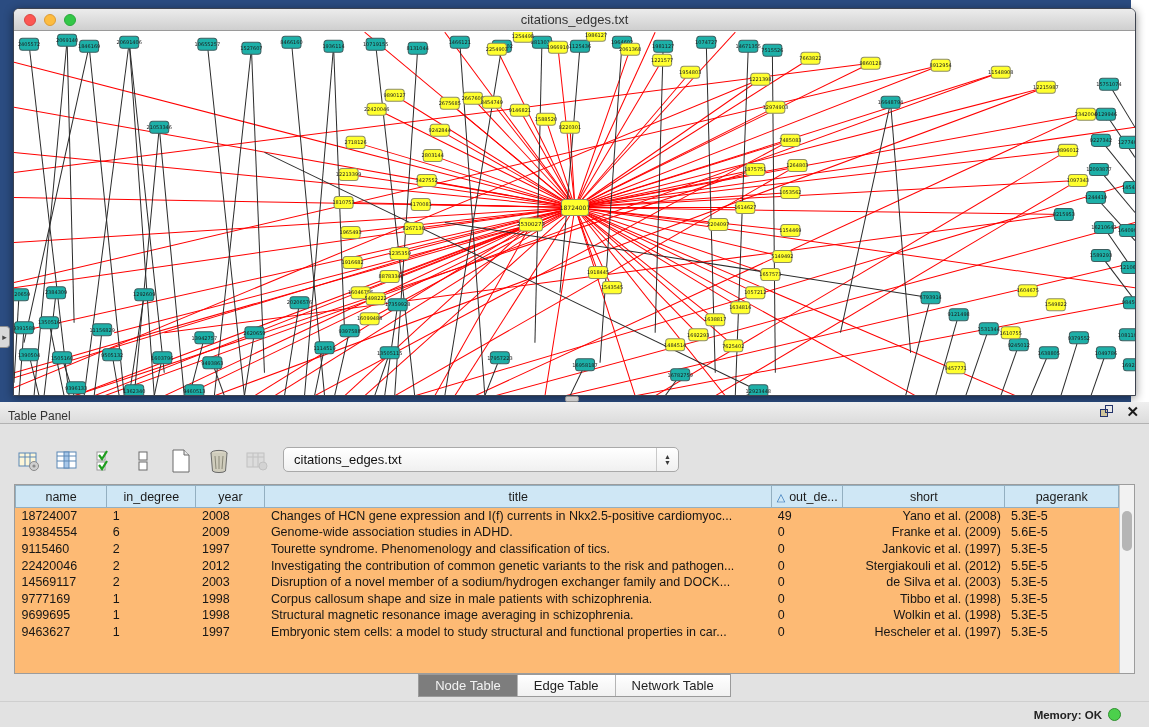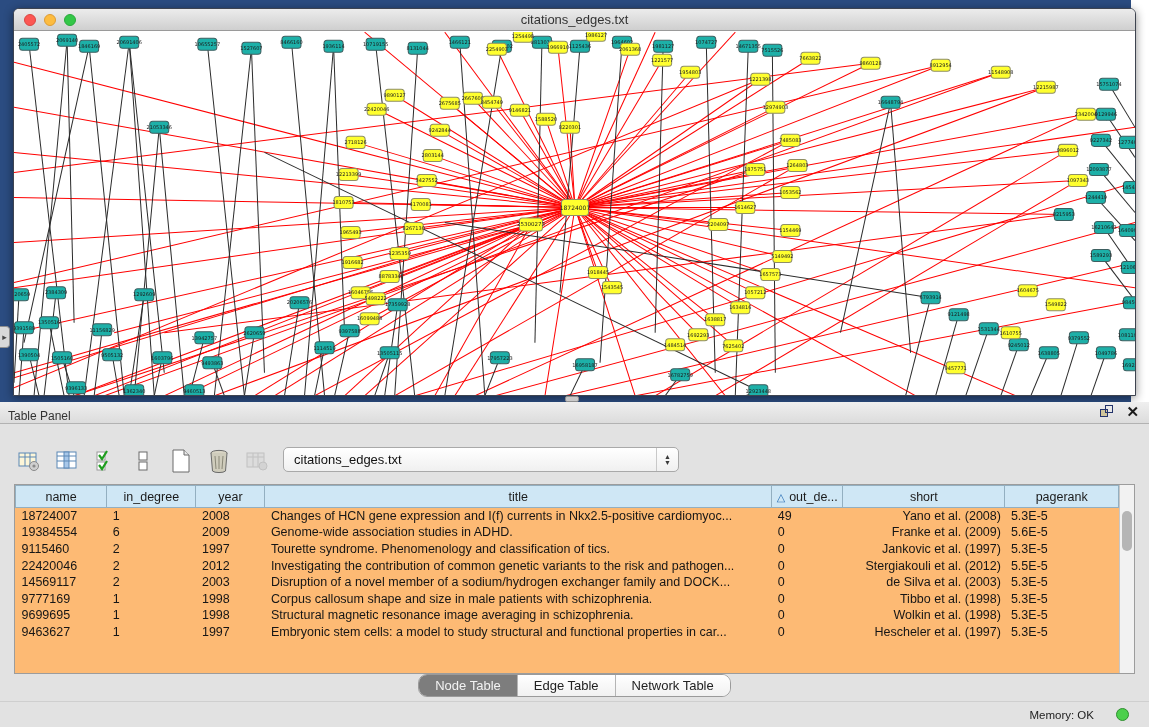--- a/index.html
+++ b/index.html
@@ -56,27 +56,27 @@
     font-weight:normal; color:#1b1b1b; text-align:center; overflow:hidden; white-space:nowrap; }
   table.grid th:first-child { border-left:1px solid #93afc0; }
   table.grid td { height:16.6px; font-size:12.5px; color:#161616; white-space:nowrap; overflow:hidden;
     text-overflow:clip; padding:0 4px 0 6px; }
   td.c-center { text-align:right; }
   .sortglyph { color:#2b6fb5; font-size:11px; margin-right:4px; }
   .vscroll { position:absolute; right:0; top:0; width:15px; height:100%; background:#f2f2f2; border-left:1px solid #c6c6c6; }
   .vthumb { position:absolute; left:2px; top:26px; width:10px; height:40px; background:#b5b5b5; border-radius:6px; }
 
   .tabsbar { position:absolute; left:0; top:272px; width:100%; display:flex; justify-content:center; }
-  .seg { display:flex; border:1px solid #9a9a9a; border-radius:9px; overflow:hidden; background:#fff; height:23px; }
+  .seg { display:flex; border:1px solid #9a9a9a; border-radius:0; overflow:hidden; background:#fff; height:23px; }
   .seg .tab { padding:0 16px; font-size:13px; color:#222; display:flex; align-items:center; border-left:1px solid #b5b5b5; background:linear-gradient(#ffffff,#f1f1f1); }
   .seg .tab:first-child { border-left:none; }
   .seg .tab.active { background:#7d7d7d; color:#f3f3f3; }
 
   .statusbar { position:absolute; left:0; bottom:0; width:100%; height:26px; border-top:1px solid #cfcfcf;
-    display:flex; align-items:center; justify-content:flex-end; padding-right:20px; gap:22px; font-size:11.5px; color:#222; }
+    display:flex; align-items:center; justify-content:flex-end; padding-right:28px; gap:6px; font-size:11.5px; color:#222;font-weight:bold; }
   .memdot { width:13px; height:13px; border-radius:50%; background:#4cd04c; border:1px solid #2f8f2f; }
 </style>
 </head>
 <body>
 
 <div class="desktop">
 
   <div class="net-window">
     <div class="titlebar">
       <div class="lights">

